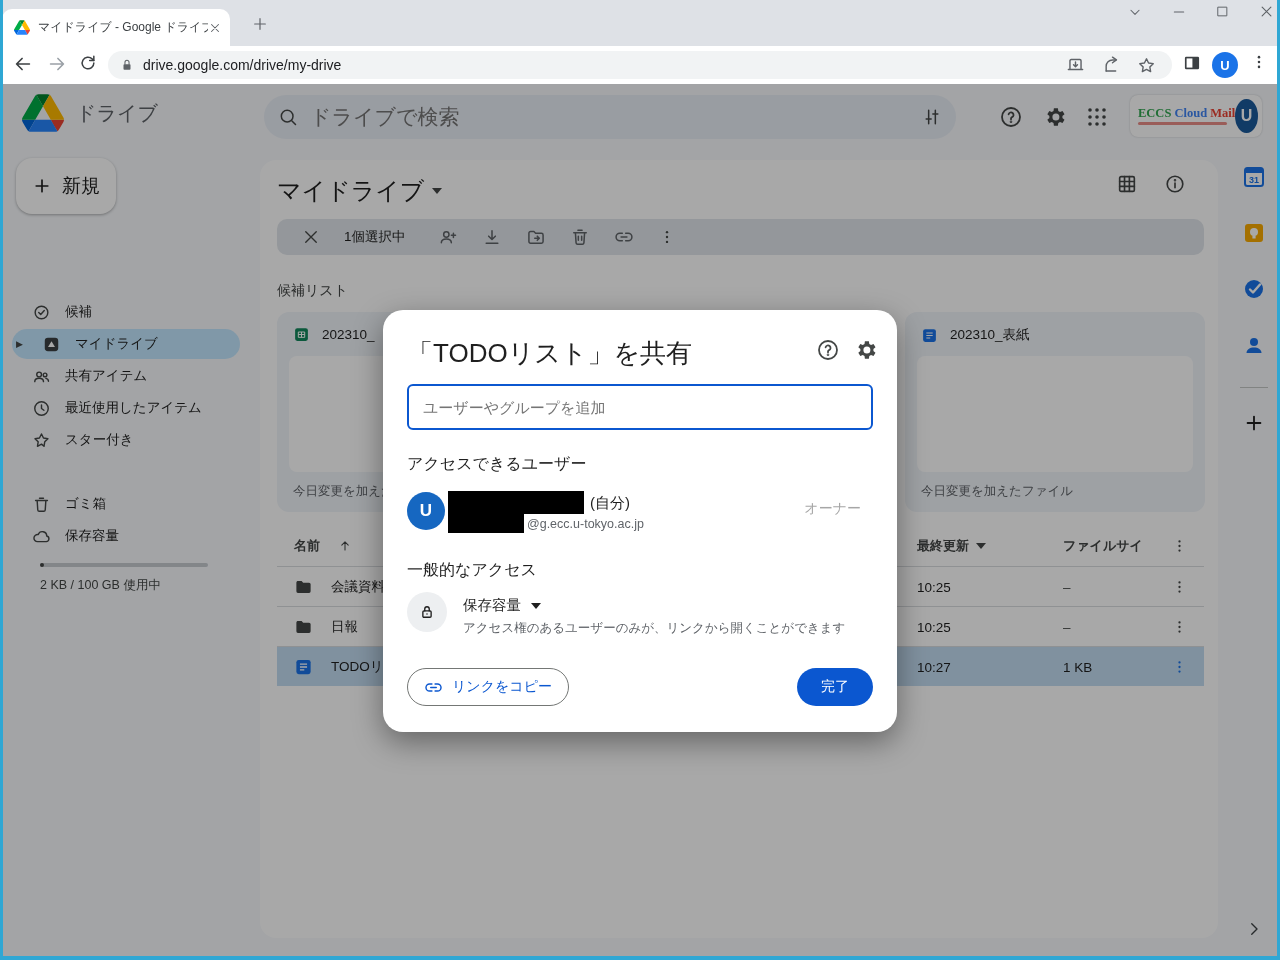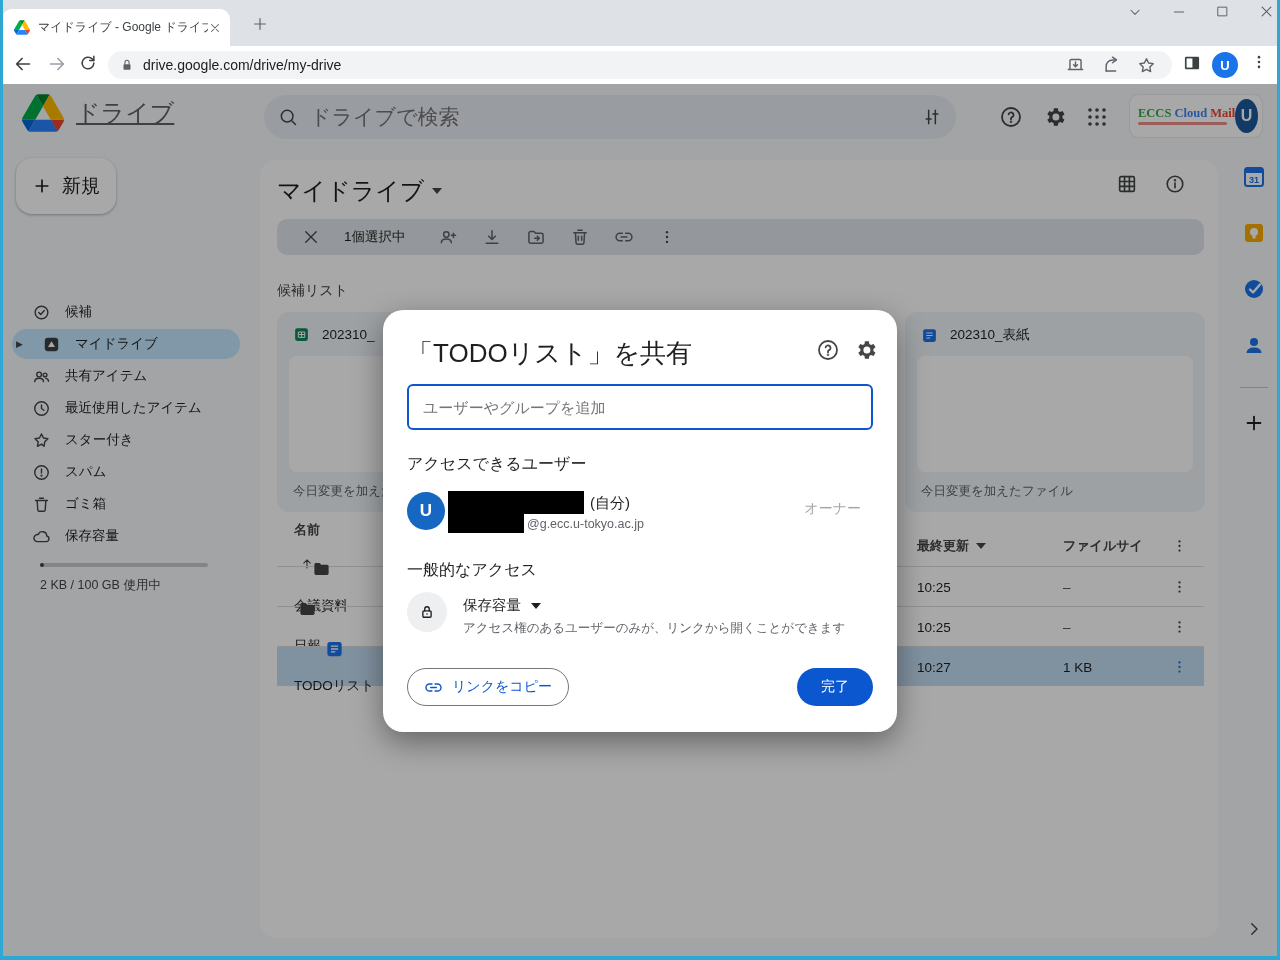--- a/index.html
+++ b/index.html
@@ -18,21 +18,21 @@
   .winctl { position:absolute; right:6px; top:4px; display:flex; gap:30px; align-items:center; color:#3c4043; }
   .btoolbar { position:absolute; left:0; top:46px; width:1280px; height:38px; background:#ffffff; }
   .navic { position:absolute; top:7px; }
   .omnibox { position:absolute; left:108px; top:5px; width:1064px; height:28px; background:#F1F3F4;
              border-radius:14px; display:flex; align-items:center; padding:0 10px 0 12px; }
   .url { font-size:14px; color:#202124; margin-left:9px; flex:1; }
   .av { border-radius:50%; background:#1A73E8; color:#fff; display:flex; align-items:center; justify-content:center; font-weight:bold; }
 
   
   .app { position:absolute; left:0; top:84px; width:1280px; height:876px; background:#F7F9FC; }
-  .drv-name { font-size:24px; color:#5F6368;text-decoration:underline; }
+  .drv-name { font-size:20px; color:#5F6368; }
   .searchbar { position:absolute; left:264px; top:11px; width:692px; height:44px; background:#E9EEF6;
                border-radius:24px; display:flex; align-items:center; padding:0 14px; color:#444746; }
   .searchbar input { border:none; outline:none; background:transparent; font-size:21px; color:#000000; flex:1; margin-left:12px; font-family:inherit; }
   .badge { position:absolute; left:1130px; top:11px; width:132px; height:42px; background:#fff; border-radius:8px;
            display:flex; align-items:center; padding:0 4px 0 8px; box-shadow:0 0 2px rgba(0,0,0,.2); }
   .badge-txt { flex:1; line-height:1; }
   .badge-top { font-size:12.5px; font-weight:bold; letter-spacing:0; white-space:nowrap;font-family:Liberation Serif, serif; }
   .badge-line { height:3px; background:rgba(217,48,37,.55); border-radius:2px; margin-top:2px; width:92%; }
 
   .sidebar { position:absolute; left:0; top:68px; width:256px; height:808px; }
@@ -56,21 +56,21 @@
   .sugg-label { position:absolute; left:17px; top:122px; font-size:14px; color:#444746; }
   .card { position:absolute; top:152px; height:200px; background:#F0F4F9; border-radius:12px; cursor:pointer; }
   .card-head { display:flex; align-items:center; gap:12px; padding:14px 16px 10px 16px; font-size:13.5px; color:#1f1f1f; }
   .thumb { position:absolute; left:12px; right:12px; top:44px; bottom:40px; background:#fff; border-radius:8px; }
   .card-foot { position:absolute; left:16px; bottom:12px; font-size:12.5px; color:#5F6368; }
 
   .thead { position:absolute; left:17px; top:372px; width:927px; height:28px; font-size:13px; color:#444746; font-weight:bold; }
   .trow { position:absolute; left:17px; width:927px; height:40px; font-size:13.5px; color:#1f1f1f; border-top:1px solid #DADCE0; cursor:pointer; }
   .trow.sel { background:#C2DCF2; }
   .cell { position:absolute; top:50%; transform:translateY(-50%); white-space:nowrap; }
-  .c-name { left:17px; display:flex; align-items:center; gap:18px;flex-direction:column; }
+  .c-name { left:17px; display:flex; align-items:center; gap:18px; }
   .c-mod { left:640px; }
   .c-size { left:786px; }
   .c-kebab { left:894px; color:#444746; }
 
   .rightbar { position:absolute; left:1228px; top:0; width:52px; height:876px; }
   .rb-item { position:absolute; left:14px; width:24px; height:24px; cursor:pointer; }
   .rb-div { position:absolute; left:12px; top:303px; width:28px; height:1px; background:#C4C7C5; }
 
   .dim { position:absolute; left:0; top:0; width:1280px; height:876px; background:rgba(0,0,0,.34); z-index:10; }
 
@@ -327,30 +327,20 @@
           </span>
         <span>最近使用したアイテム</span>
       </div>
       <div class="nav-item" style="top:273px;">
         <span style="display:flex;color:#444746;">
             <svg class="ic" width="19" height="19" viewBox="0 0 24 24">
               <path d="M12 3.8l2.5 5.1 5.6.8-4 4-.95 5.6L12 16.6l-5.1 2.7L7.8 13.7l-4-4 5.6-.8z"></path>
             </svg>
           </span>
         <span>スター付き</span>
-      </div>
-      <div class="nav-item" style="top:305px;">
-        <span style="display:flex;color:#444746;">
-            <svg class="ic" width="19" height="19" viewBox="0 0 24 24">
-              <circle cx="12" cy="12" r="8.5"></circle>
-              <path d="M12 7.5v5"></path>
-              <circle cx="12" cy="16" r=".5" fill="currentColor"></circle>
-            </svg>
-          </span>
-        <span>スパム</span>
       </div>
       <div class="nav-item" style="top:369px;">
         <span style="display:flex;color:#444746;">
             <svg class="ic" width="19" height="19" viewBox="0 0 24 24">
               <path d="M7 18.5a4.5 4.5 0 1 1 .9-8.9A5.5 5.5 0 0 1 18.6 11.4 3.6 3.6 0 0 1 18 18.5z"></path>
             </svg>
           </span>
         <span>保存容量</span>
       </div>
       <div class="nav-item" style="top:337px;">

